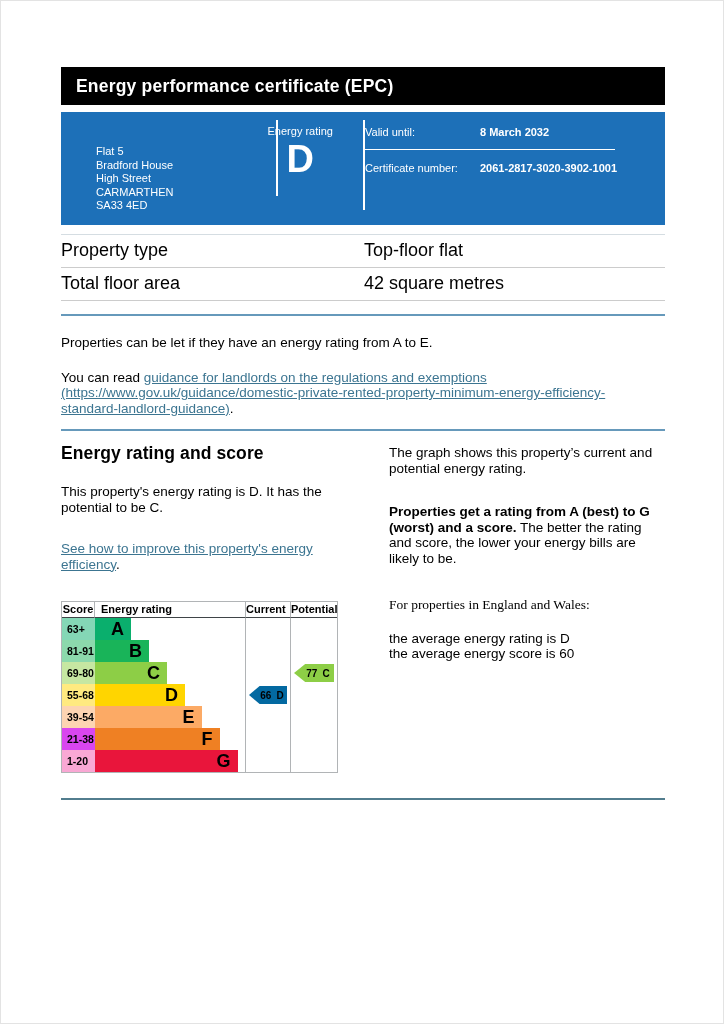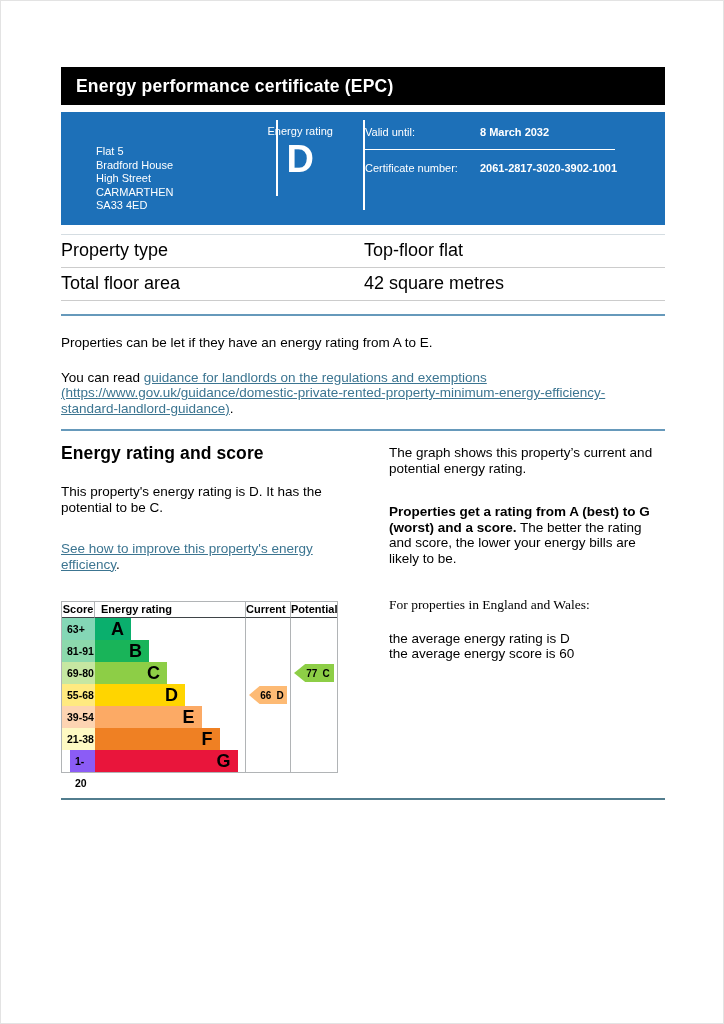--- a/index.html
+++ b/index.html
@@ -189,39 +189,39 @@
               <div class="epc-arrow" style="background: rgb(141, 206, 70);">
                 <span>77</span>
                 <span>C</span>
               </div>
             </div>
             <div class="epc-score-cell" style="background: rgb(255, 234, 128);">55-68</div>
             <div class="epc-bar-cell">
               <div class="epc-bar" style="background: rgb(255, 213, 0); width: 60%;">D</div>
             </div>
             <div class="epc-arrow-cell">
-              <div class="epc-arrow" style="background: #fdba74;">
+              <div class="epc-arrow" style="background: #0369a1;">
                 <span>66</span>
                 <span>D</span>
               </div>
             </div>
             <div class="epc-arrow-cell"></div>
             <div class="epc-score-cell" style="background: rgb(253, 212, 178);">39-54</div>
             <div class="epc-bar-cell">
               <div class="epc-bar" style="background: rgb(252, 170, 101); width: 71%;">E</div>
             </div>
             <div class="epc-arrow-cell"></div>
             <div class="epc-arrow-cell"></div>
-            <div class="epc-score-cell" style="background: #fef9c3;">21-38</div>
+            <div class="epc-score-cell" style="background: #d946ef;">21-38</div>
             <div class="epc-bar-cell">
               <div class="epc-bar" style="background: rgb(239, 128, 35); width: 83%;">F</div>
             </div>
             <div class="epc-arrow-cell"></div>
             <div class="epc-arrow-cell"></div>
-            <div class="epc-score-cell" style="background: #8b5cf6; margin-left: 8px;">1-20</div>
+            <div class="epc-score-cell" style="background: #f9a8d4;">1-20</div>
             <div class="epc-bar-cell">
               <div class="epc-bar" style="background: rgb(233, 21, 59); width: 95%;">G</div>
             </div>
             <div class="epc-arrow-cell"></div>
             <div class="epc-arrow-cell"></div>
           </div>
       </div>
     </div>
 
     <div class="col-right">

